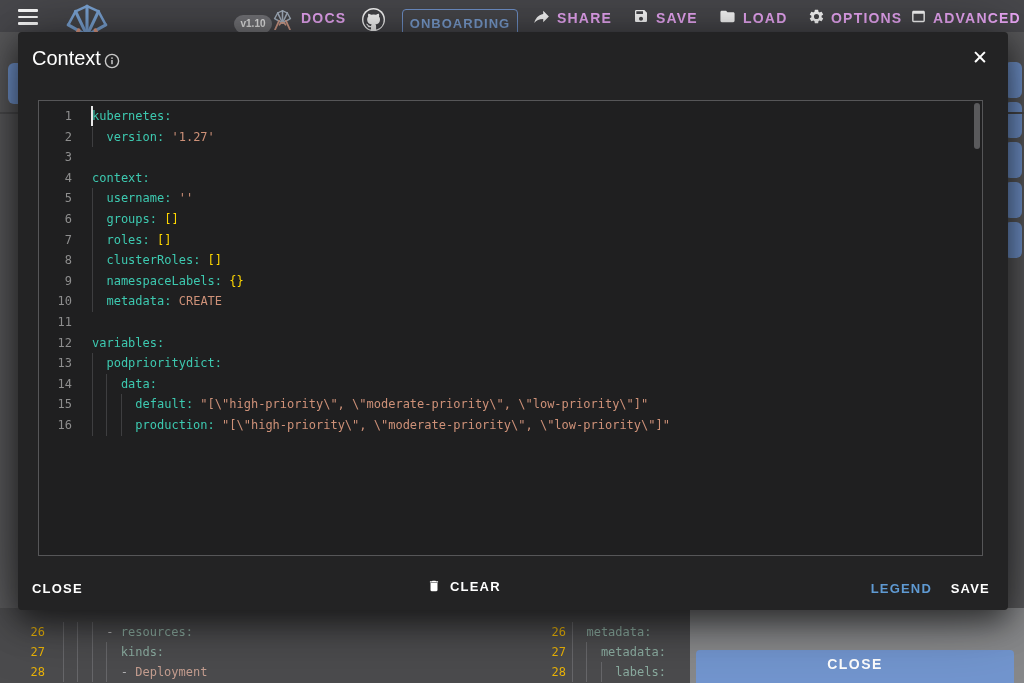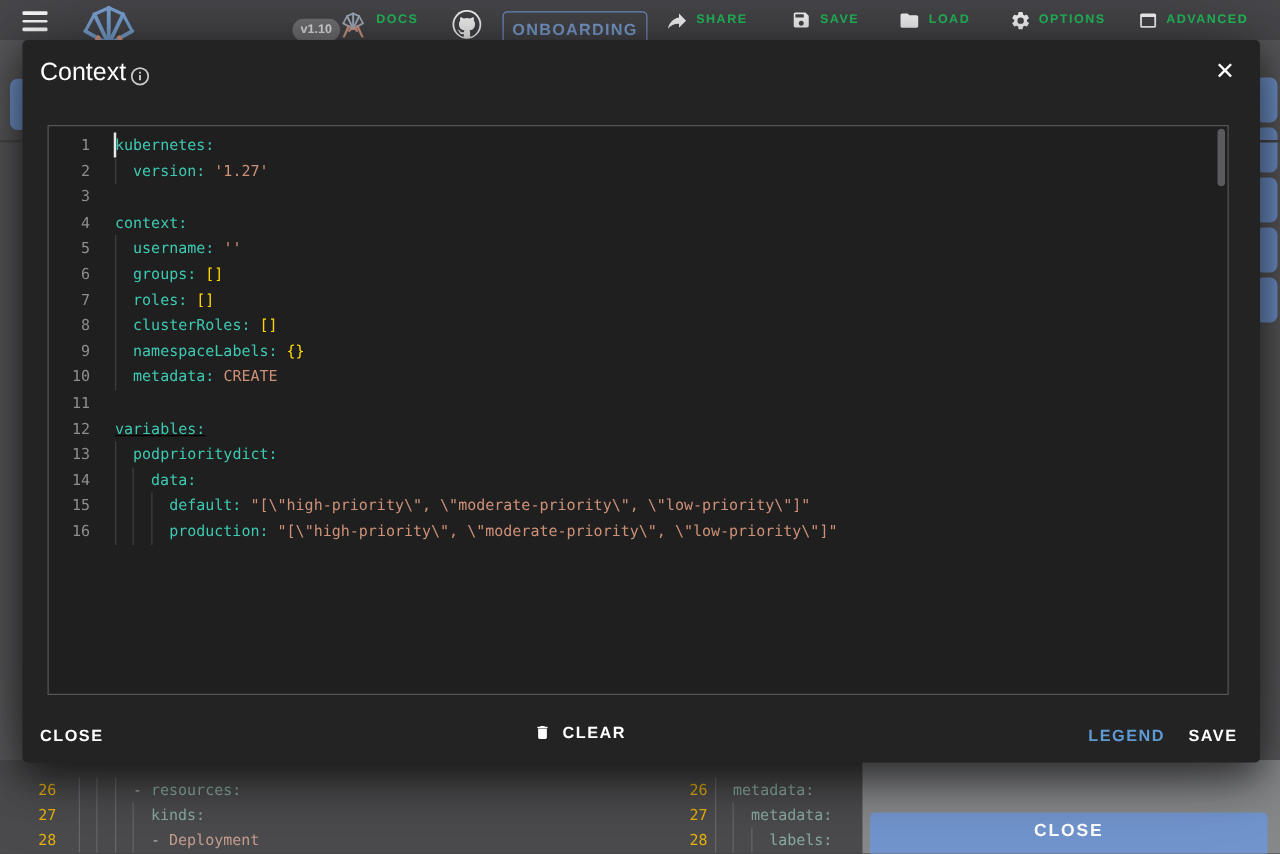--- a/index.html
+++ b/index.html
@@ -36,22 +36,22 @@
   .side-btn{
     position:absolute;background:var(--accent);border-radius:6px;cursor:pointer;
   }
   .hline{position:absolute;height:2px;background:#4a4a4c;}
   
   #toolbar{
     position:absolute;left:0;top:0;width:1024px;height:32px;overflow:hidden;
     background:#48484c;z-index:5;color:#f2f2f2;
   }
   #toolbar .tb-label{
-    position:absolute;top:10px;font-size:10px;font-weight:bold;letter-spacing:1.2px;
-    color:#22c55e;white-space:nowrap;cursor:pointer;
+    position:absolute;top:10px;font-size:14px;font-weight:bold;letter-spacing:1.2px;
+    color:#f0abfc;white-space:nowrap;cursor:pointer;
   }
   #hamburger{position:absolute;left:18px;top:9px;width:20px;height:16px;cursor:pointer;}
   #hamburger i{display:block;height:2.5px;background:#fff;margin-bottom:4px;border-radius:1px;}
   #logo-text{
     position:absolute;left:122px;top:1px;font-size:26px;font-weight:500;
     color:#93aecd;letter-spacing:0.5px;cursor:pointer;
   }
   #version-badge{
     position:absolute;left:234px;top:15px;width:38px;height:18px;border-radius:9px;
     background:#77777b;color:#ececec;font-size:10px;font-weight:bold;
@@ -87,21 +87,21 @@
   .crow .ln{position:absolute;top:0;text-align:right;display:inline-block;}
   .crow .codespan{position:absolute;top:0;white-space:pre;}
   .crow .guide{position:absolute;top:0;bottom:0;width:1px;}
   #cursor{position:absolute;left:52px;top:5px;width:1.5px;height:20px;background:#e8e8e8;}
   #scroll-handle{position:absolute;right:2px;top:2px;width:6px;height:46px;background:#5a5a5c;border-radius:3px;cursor:pointer;}
   .dlg-action{
     position:absolute;top:549px;font-size:13px;font-weight:bold;letter-spacing:1.2px;
     color:#fff;cursor:pointer;white-space:nowrap;
   }
   #legend-btn{color:var(--legend);}
-  #clear-group{display:flex;align-items:flex-start;gap:9px;}
+  #clear-group{display:flex;align-items:center;gap:9px;}
 </style>
 </head>
 <body>
 
 <div id="app">
 
   <div class="bgarea" id="bg-editors">
       <div class="crow" style="top: 14px; line-height: 20px; height: 20px;"><span class="ln" style="left: 0px; width: 45px;">26</span><i class="guide" style="left: 63px;"></i><i class="guide" style="left: 77.44px;"></i><i class="guide" style="left: 91.88px;"></i><span class="codespan" style="left: 106.32px; text-align: right;"><span class="tk-p">- </span><span class="tk-k">resources:</span></span></div>
       <div class="crow" style="top: 34px; line-height: 20px; height: 20px;"><span class="ln" style="left: 0px; width: 45px;">27</span><i class="guide" style="left: 63px;"></i><i class="guide" style="left: 77.44px;"></i><i class="guide" style="left: 91.88px;"></i><i class="guide" style="left: 106.32px;"></i><span class="codespan" style="left: 120.76px;"><span class="tk-k">kinds:</span></span></div>
       <div class="crow" style="top: 54px; line-height: 20px; height: 20px;"><span class="ln" style="left: 0px; width: 45px;">28</span><i class="guide" style="left: 63px;"></i><i class="guide" style="left: 77.44px;"></i><i class="guide" style="left: 91.88px;"></i><i class="guide" style="left: 106.32px;"></i><span class="codespan" style="left: 120.76px;"><span class="tk-p">- </span><span class="tk-s">Deployment</span></span></div>
@@ -215,21 +215,21 @@
         <div class="crow" style="top: 25.6px; line-height: 20.6px; height: 20.6px;"><span class="ln" style="left: 0px; width: 33px;">2</span><i class="guide" style="left: 53px;"></i><span class="codespan" style="left: 67.44px;"><span class="tk-k">version:</span><span class="tk-p"> </span><span class="tk-s">'1.27'</span></span></div>
         <div class="crow" style="top: 46.2px; line-height: 20.6px; height: 20.6px;"><span class="ln" style="left: 0px; width: 33px;">3</span><span class="codespan" style="left: 53px;"></span></div>
         <div class="crow" style="top: 66.8px; line-height: 20.6px; height: 20.6px;"><span class="ln" style="left: 0px; width: 33px;">4</span><span class="codespan" style="left: 53px;"><span class="tk-k">context:</span></span></div>
         <div class="crow" style="top: 87.4px; line-height: 20.6px; height: 20.6px;"><span class="ln" style="left: 0px; width: 33px;">5</span><i class="guide" style="left: 53px;"></i><span class="codespan" style="left: 67.44px;"><span class="tk-k">username:</span><span class="tk-p"> </span><span class="tk-s">''</span></span></div>
         <div class="crow" style="top: 108px; line-height: 20.6px; height: 20.6px;"><span class="ln" style="left: 0px; width: 33px;">6</span><i class="guide" style="left: 53px;"></i><span class="codespan" style="left: 67.44px;"><span class="tk-k">groups:</span><span class="tk-p"> </span><span class="tk-b">[]</span></span></div>
         <div class="crow" style="top: 128.6px; line-height: 20.6px; height: 20.6px;"><span class="ln" style="left: 0px; width: 33px;">7</span><i class="guide" style="left: 53px;"></i><span class="codespan" style="left: 67.44px;"><span class="tk-k">roles:</span><span class="tk-p"> </span><span class="tk-b">[]</span></span></div>
         <div class="crow" style="top: 149.2px; line-height: 20.6px; height: 20.6px;"><span class="ln" style="left: 0px; width: 33px;">8</span><i class="guide" style="left: 53px;"></i><span class="codespan" style="left: 67.44px;"><span class="tk-k">clusterRoles:</span><span class="tk-p"> </span><span class="tk-b">[]</span></span></div>
         <div class="crow" style="top: 169.8px; line-height: 20.6px; height: 20.6px;"><span class="ln" style="left: 0px; width: 33px;">9</span><i class="guide" style="left: 53px;"></i><span class="codespan" style="left: 67.44px;"><span class="tk-k">namespaceLabels:</span><span class="tk-p"> </span><span class="tk-b">{}</span></span></div>
         <div class="crow" style="top: 190.4px; line-height: 20.6px; height: 20.6px;"><span class="ln" style="left: 0px; width: 33px;">10</span><i class="guide" style="left: 53px;"></i><span class="codespan" style="left: 67.44px;"><span class="tk-k">metadata:</span><span class="tk-p"> </span><span class="tk-s">CREATE</span></span></div>
         <div class="crow" style="top: 211px; line-height: 20.6px; height: 20.6px;"><span class="ln" style="left: 0px; width: 33px;">11</span><span class="codespan" style="left: 53px;"></span></div>
-        <div class="crow" style="top: 231.6px; line-height: 20.6px; height: 20.6px;"><span class="ln" style="left: 0px; width: 33px;">12</span><span class="codespan" style="left: 53px; text-decoration: underline;"><span class="tk-k">variables:</span></span></div>
+        <div class="crow" style="top: 231.6px; line-height: 20.6px; height: 20.6px;"><span class="ln" style="left: 0px; width: 33px;">12</span><span class="codespan" style="left: 53px;"><span class="tk-k">variables:</span></span></div>
         <div class="crow" style="top: 252.2px; line-height: 20.6px; height: 20.6px;"><span class="ln" style="left: 0px; width: 33px;">13</span><i class="guide" style="left: 53px;"></i><span class="codespan" style="left: 67.44px;"><span class="tk-k">podprioritydict:</span></span></div>
         <div class="crow" style="top: 272.8px; line-height: 20.6px; height: 20.6px;"><span class="ln" style="left: 0px; width: 33px;">14</span><i class="guide" style="left: 53px;"></i><i class="guide" style="left: 67.44px;"></i><span class="codespan" style="left: 81.88px;"><span class="tk-k">data:</span></span></div>
         <div class="crow" style="top: 293.4px; line-height: 20.6px; height: 20.6px;"><span class="ln" style="left: 0px; width: 33px;">15</span><i class="guide" style="left: 53px;"></i><i class="guide" style="left: 67.44px;"></i><i class="guide" style="left: 81.88px;"></i><span class="codespan" style="left: 96.32px;"><span class="tk-k">default:</span><span class="tk-p"> </span><span class="tk-s">"[\"high-priority\", \"moderate-priority\", \"low-priority\"]"</span></span></div>
         <div class="crow" style="top: 314px; line-height: 20.6px; height: 20.6px;"><span class="ln" style="left: 0px; width: 33px;">16</span><i class="guide" style="left: 53px;"></i><i class="guide" style="left: 67.44px;"></i><i class="guide" style="left: 81.88px;"></i><span class="codespan" style="left: 96.32px;"><span class="tk-k">production:</span><span class="tk-p"> </span><span class="tk-s">"[\"high-priority\", \"moderate-priority\", \"low-priority\"]"</span></span></div>
       </div>
 
     <span class="dlg-action" style="left:14px;">CLOSE</span>
     <div class="dlg-action" id="clear-group" style="left:409px;top:546px;">
       <svg width="14" height="16" viewBox="0 0 24 24">
         <path fill="#fff" d="M6 19c0 1.1.9 2 2 2h8c1.1 0 2-.9 2-2V7H6v12zM19 4h-3.5l-1-1h-5l-1 1H5v2h14V4z"></path>

